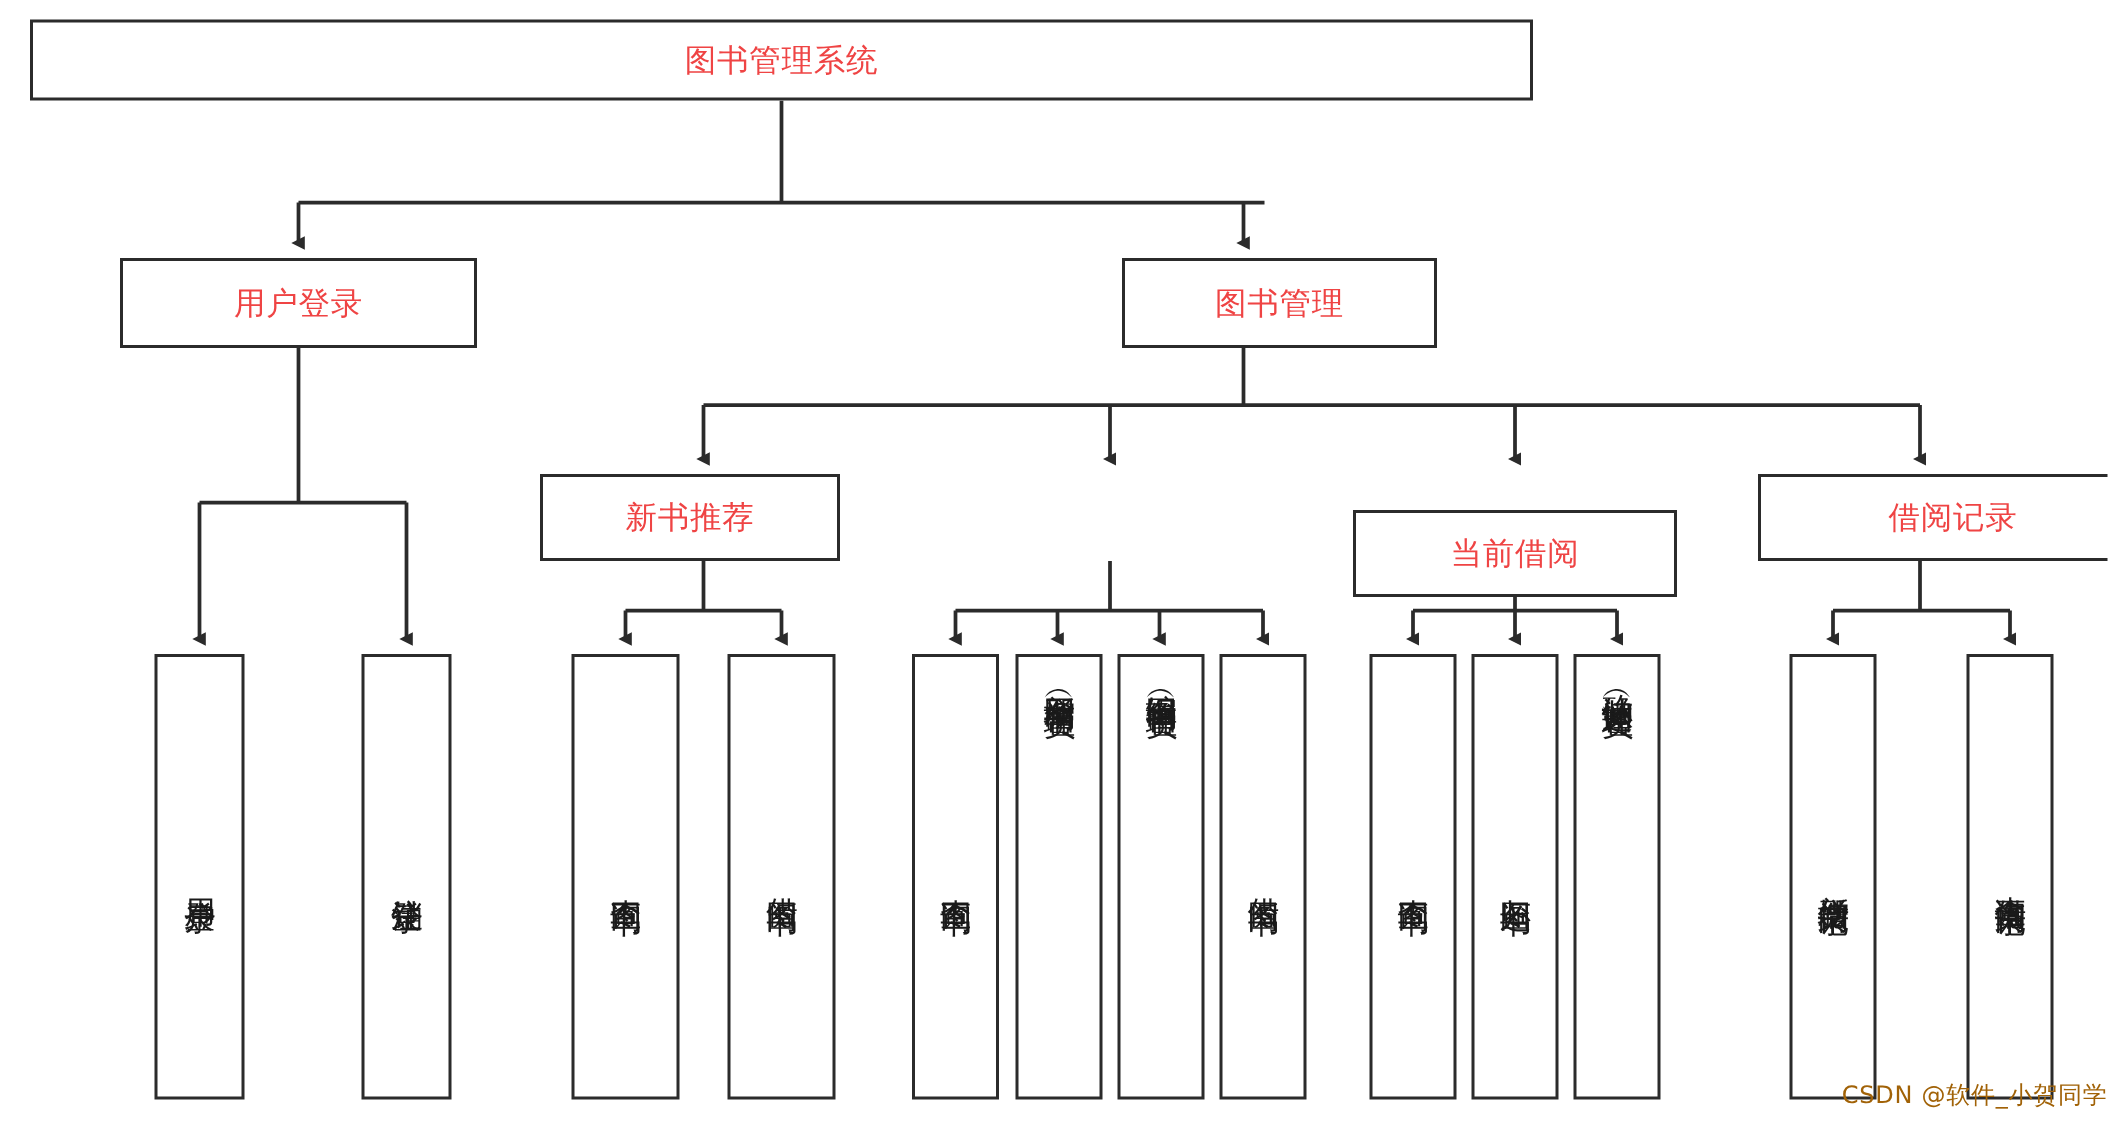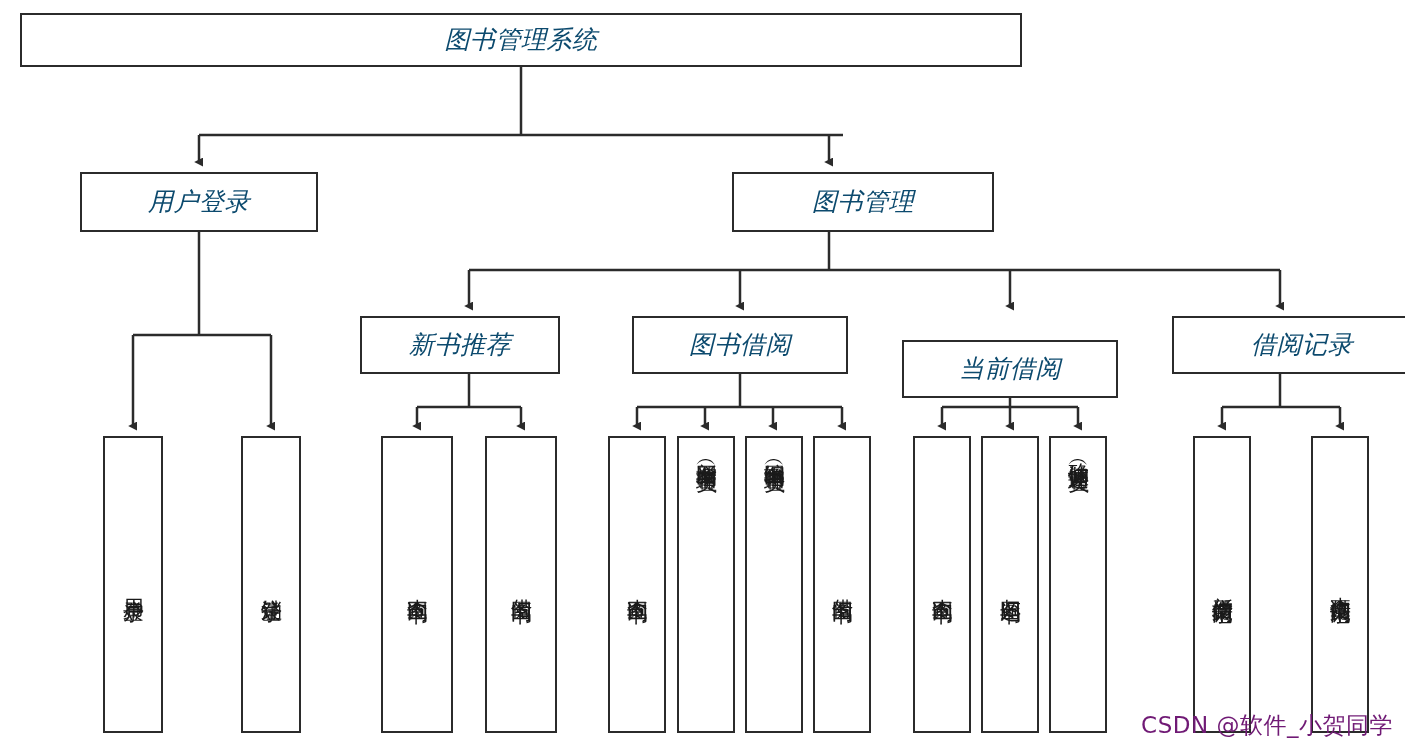--- a/index.html
+++ b/index.html
@@ -24,26 +24,25 @@
   .node-box {
     position: absolute;
     box-sizing: border-box;
     background: #ffffff;
     border: 2.5px solid #2b2b2b;
     display: flex;
     align-items: center;
     justify-content: center;
   }
   .node-label-h {
-    font-size: 25px;
-    color: #0c4a6e;
+    font-size: 21px;
+    color: #ef4444;
     line-height: 1.15;
     white-space: nowrap;
     letter-spacing: 0.5px;
-    font-style: italic;
   }
   .node-label-v {
     font-size: 21px;
     color: #1a1a1a;
     writing-mode: vertical-rl;
     text-orientation: upright;
     line-height: 1.18;
     letter-spacing: 1.5px;
     white-space: nowrap;
   }
@@ -59,24 +58,24 @@
   #connector-layer {
     position: absolute;
     left: 0;
     top: 0;
     width: 1405px;
     height: 747px;
     pointer-events: none;
   }
   #watermark {
     position: absolute;
-    right: 12px;
+    right: 0;
     bottom: 6px;
-    font-size: 23px;
-    color: #701a75;
+    font-size: 16px;
+    color: #a16207;
     letter-spacing: 0.5px;
     white-space: nowrap;
   }
 </style>
 </head>
 <body>
 
 <div id="diagram-root">
 
   <svg id="connector-layer" viewBox="0 0 1405 747" width="1405" height="747">
@@ -129,29 +128,26 @@
     </g>
   </svg>
 
   <div class="node-box" style="left:20px; top:13px; width:1002px; height:54px;">
     <span class="node-label-h">图书管理系统</span>
   </div>
 
   <div class="node-box" style="left:80px; top:172px; width:238px; height:60px;">
     <span class="node-label-h">用户登录</span>
   </div>
-  <div class="node-box" style="left:732px; top:172px; width:262px; height:60px;">
+  <div class="node-box" style="left:748px; top:172px; width:210px; height:60px;">
     <span class="node-label-h">图书管理</span>
   </div>
 
   <div class="node-box" style="left:360px; top:316px; width:200px; height:58px;">
     <span class="node-label-h">新书推荐</span>
-  </div>
-  <div class="node-box" style="left:632px; top:316px; width:216px; height:58px;">
-    <span class="node-label-h">图书借阅</span>
   </div>
   <div class="node-box" style="left:902px; top:316px; width:216px; height:58px;margin-top:24px;">
     <span class="node-label-h">当前借阅</span>
   </div>
   <div class="node-box" style="left:1172px; top:316px; width:260px; height:58px;">
     <span class="node-label-h">借阅记录</span>
   </div>
 
   <div class="node-box leaf-box center-v" style="left:103px; top:436px; width:60px; height:297px;">
     <span class="node-label-v">用户登录</span>

